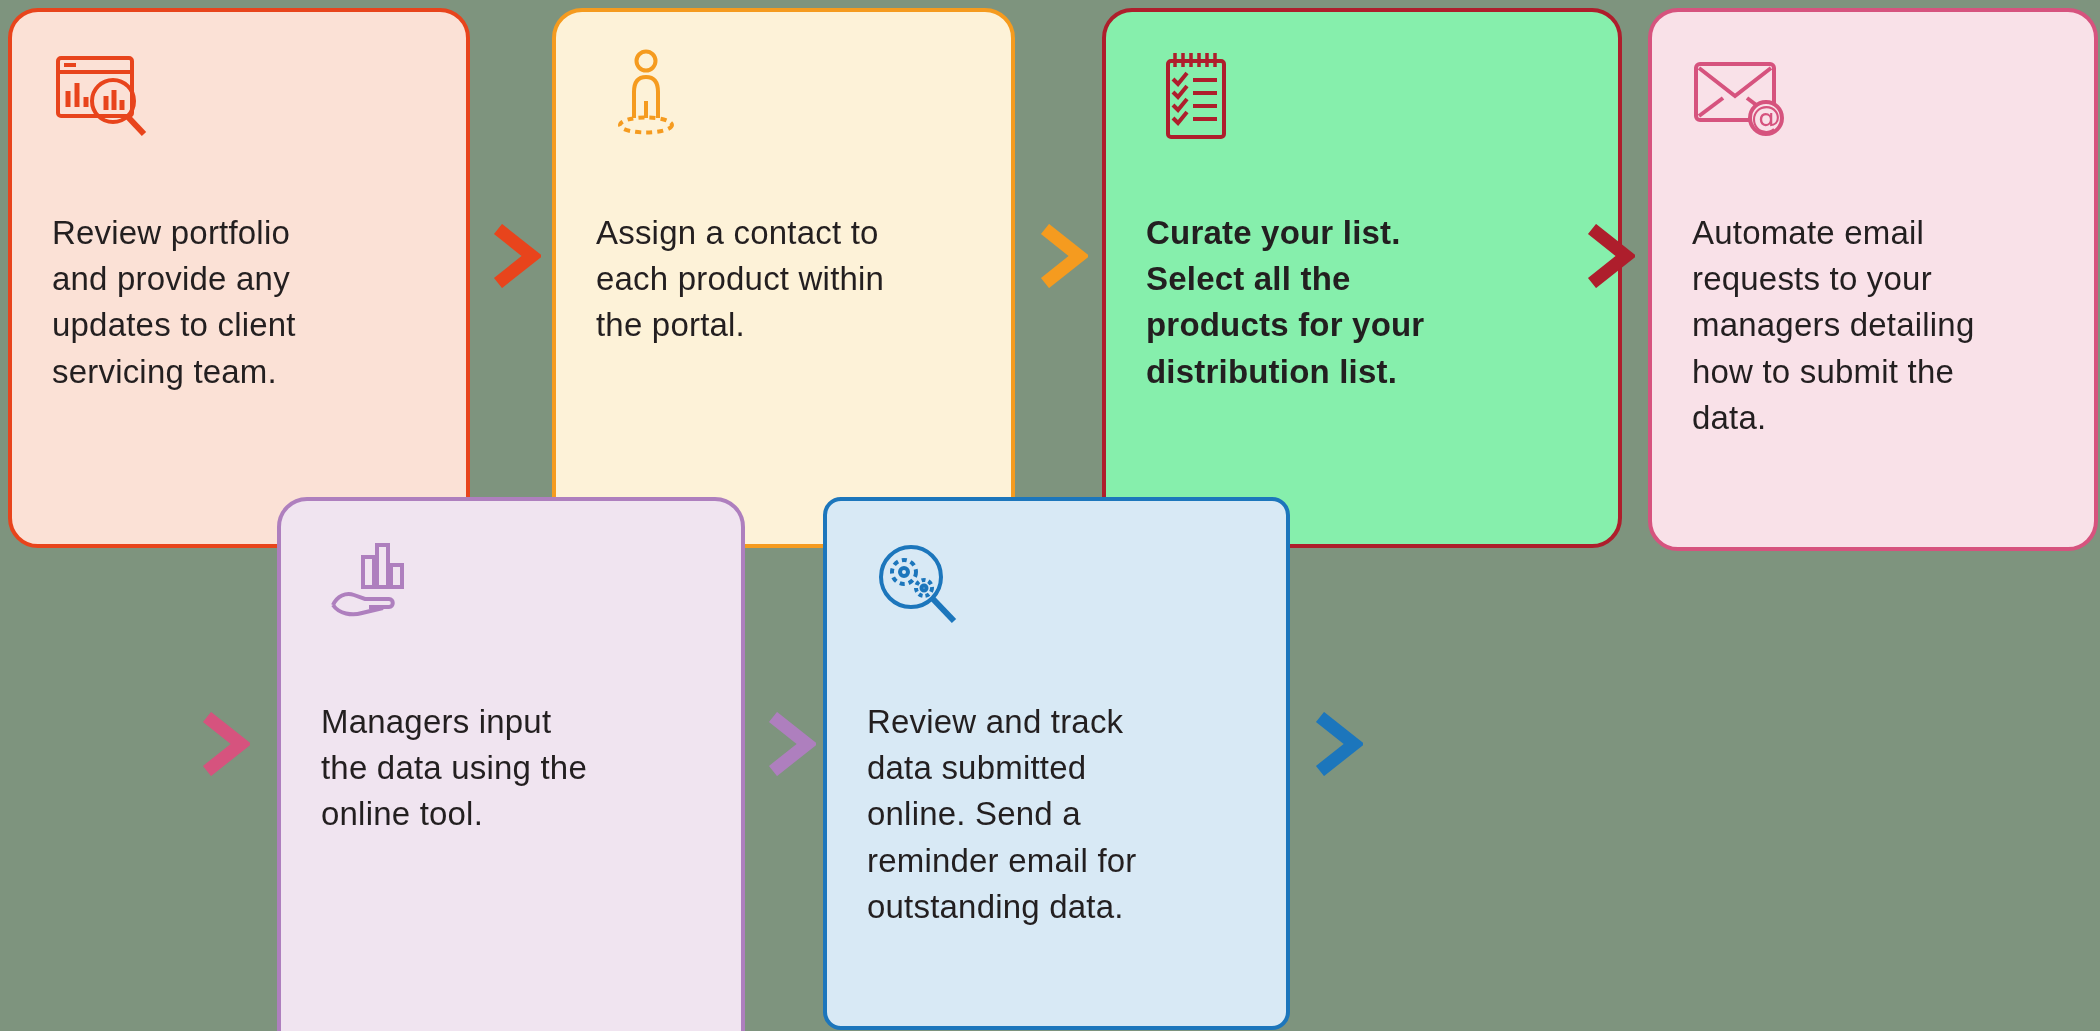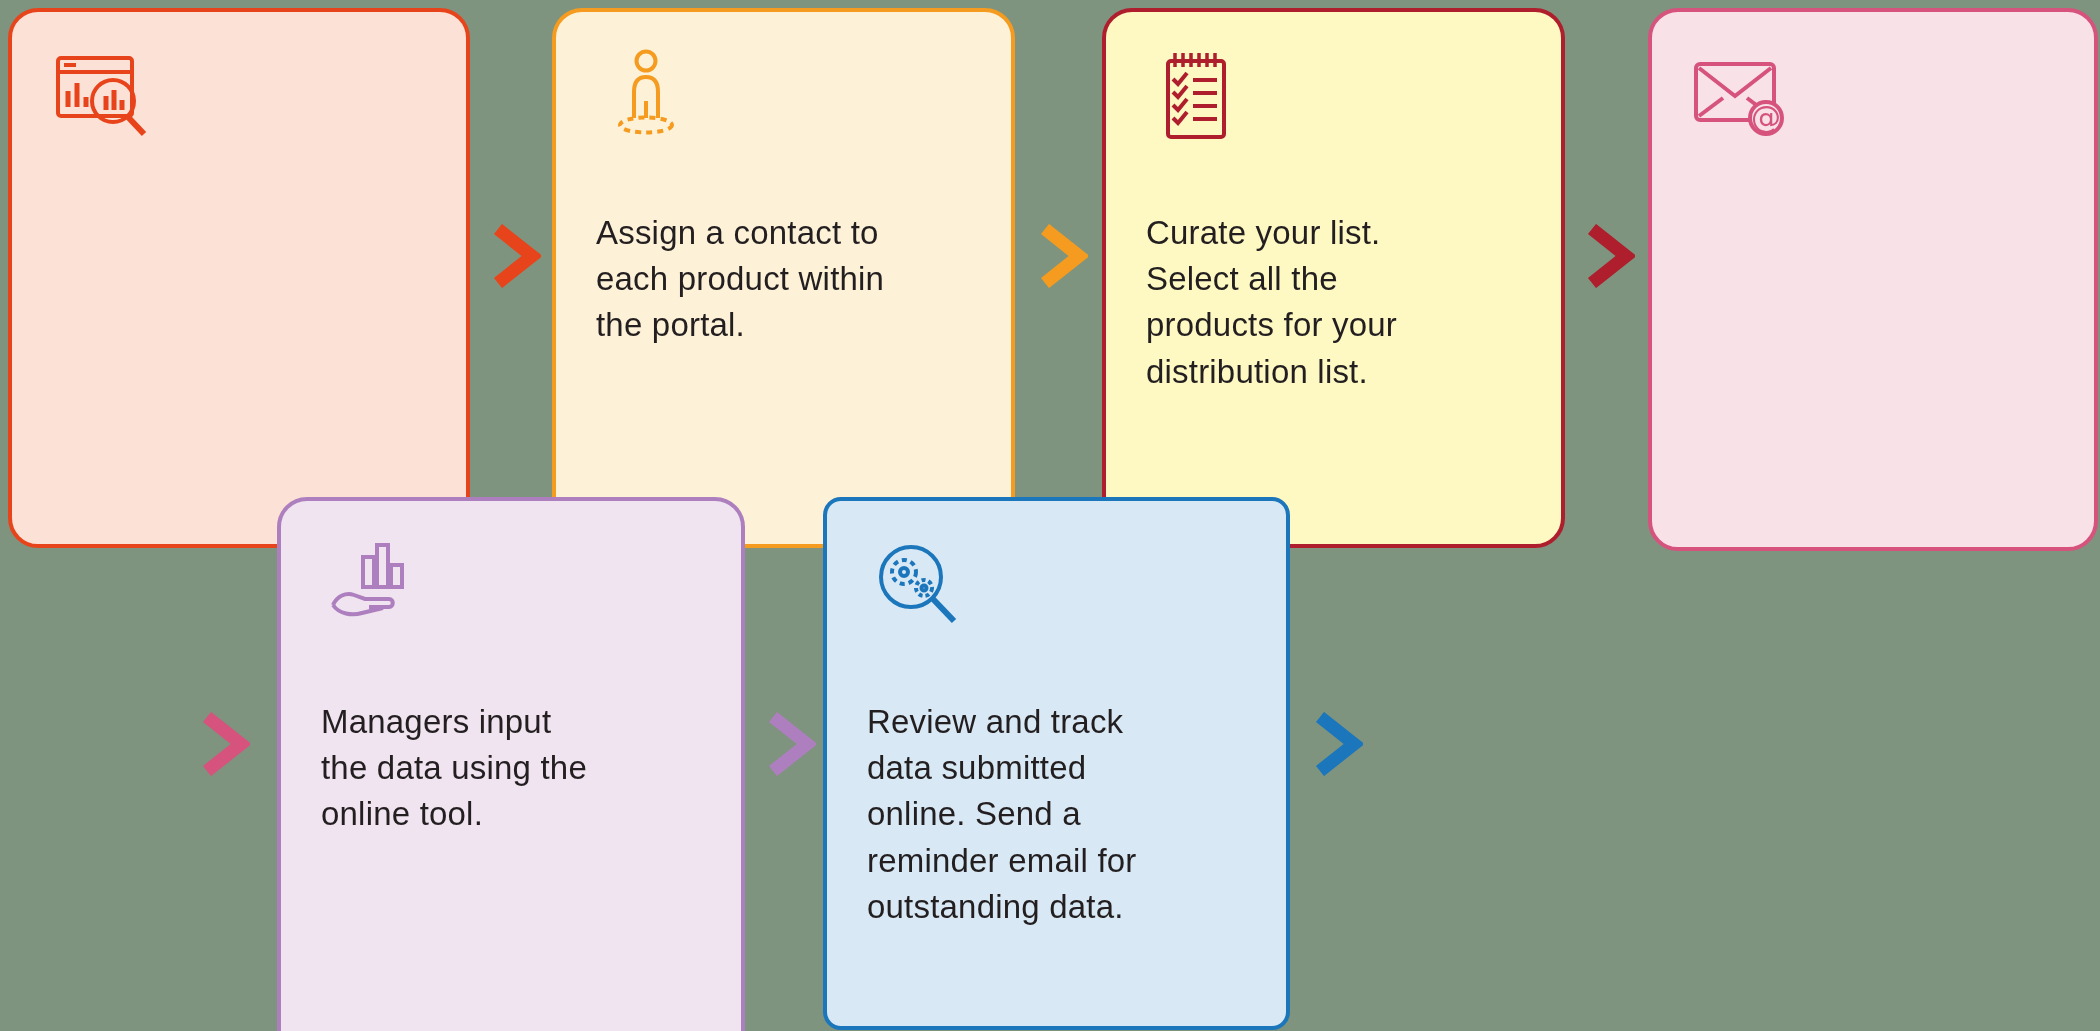--- a/index.html
+++ b/index.html
@@ -59,39 +59,43 @@
           <circle cx="61" cy="55" r="21"></circle>
           <g stroke-width="5">
             <line x1="54" y1="64" x2="54" y2="50"></line>
             <line x1="62" y1="64" x2="62" y2="44"></line>
             <line x1="70" y1="64" x2="70" y2="54"></line>
           </g>
           <line x1="76" y1="71" x2="92" y2="88" stroke-width="6"></line>
         </g>
       </svg>
     </span>
+    <p class="card-text" style="color: rgb(35, 31, 32);">Review portfolio
+and provide any
+updates to client
+servicing team.</p>
   </div>
 
   <div class="card" style="left: 552px; top: 8px; width: 463px; height: 540px; border-color: rgb(245, 155, 31); background-color: rgb(253, 242, 216); --accent: #F59B1F; --bg: #FDF2D8;">
     <span class="icon">
       <svg viewBox="0 0 100 100">
         <g fill="none" stroke="currentColor" stroke-width="4">
           <circle cx="50" cy="15" r="9.5"></circle>
           <path d="M38 72 V46 Q38 31 50 31 Q62 31 62 46 V72"></path>
           <line x1="50" y1="55" x2="50" y2="72"></line>
           <ellipse cx="50" cy="79" rx="26" ry="7.5" stroke-dasharray="6 5"></ellipse>
         </g>
       </svg>
     </span>
     <p class="card-text" style="color: rgb(35, 31, 32);">Assign a contact to
 each product within
 the portal.</p>
   </div>
 
-  <div class="card" style="left: 1102px; top: 8px; width: 463px; height: 540px; border-color: rgb(174, 30, 44); background-color: #fef9c3; --accent: #AE1E2C; --bg: #EFD8DB;">
+  <div class="card" style="left: 1102px; top: 8px; width: 520px; height: 540px; border-color: rgb(174, 30, 44); background-color: #86efac; font-weight: bold; --accent: #AE1E2C; --bg: #EFD8DB;">
     <span class="icon">
       <svg viewBox="0 0 100 100">
         <g fill="none" stroke="currentColor" stroke-width="4">
           <rect x="22" y="15" width="56" height="76" rx="3"></rect>
           <g stroke-width="3.5">
             <line x1="29" y1="7" x2="29" y2="21"></line>
             <line x1="37" y1="7" x2="37" y2="21"></line>
             <line x1="45" y1="7" x2="45" y2="21"></line>
             <line x1="53" y1="7" x2="53" y2="21"></line>
             <line x1="61" y1="7" x2="61" y2="21"></line>
@@ -120,20 +124,25 @@
         <g fill="none" stroke="currentColor" stroke-width="4">
           <rect x="4" y="18" width="78" height="56" rx="4"></rect>
           <path d="M7 22 L43 50 L79 22"></path>
           <path d="M7 70 L31 52"></path>
           <path d="M79 70 L55 52"></path>
           <circle cx="74" cy="72" r="16" fill="var(--bg)"></circle>
         </g>
         <text x="74" y="82" text-anchor="middle" font-size="30" font-family="DejaVu Sans, sans-serif" fill="currentColor" stroke="none">@</text>
       </svg>
     </span>
+    <p class="card-text" style="color: rgb(35, 31, 32);">Automate email
+requests to your
+managers detailing
+how to submit the
+data.</p>
   </div>
 
   <div class="card" style="left: 277px; top: 497px; width: 468px; height: 593px; border-color: rgb(174, 127, 190); background-color: rgb(240, 228, 240); --accent: #AE7FBE; --bg: #F0E4F0;">
     <span class="icon">
       <svg viewBox="0 0 100 100">
         <g fill="none" stroke="currentColor" stroke-width="4">
           <rect x="42" y="22" width="11" height="30"></rect>
           <rect x="56" y="10" width="11" height="42"></rect>
           <rect x="70" y="30" width="11" height="22"></rect>
           <path d="M12 70 C16 61 25 57 33 60 L44 64 H68 C73 64 73 72 68 72 H48"></path>

